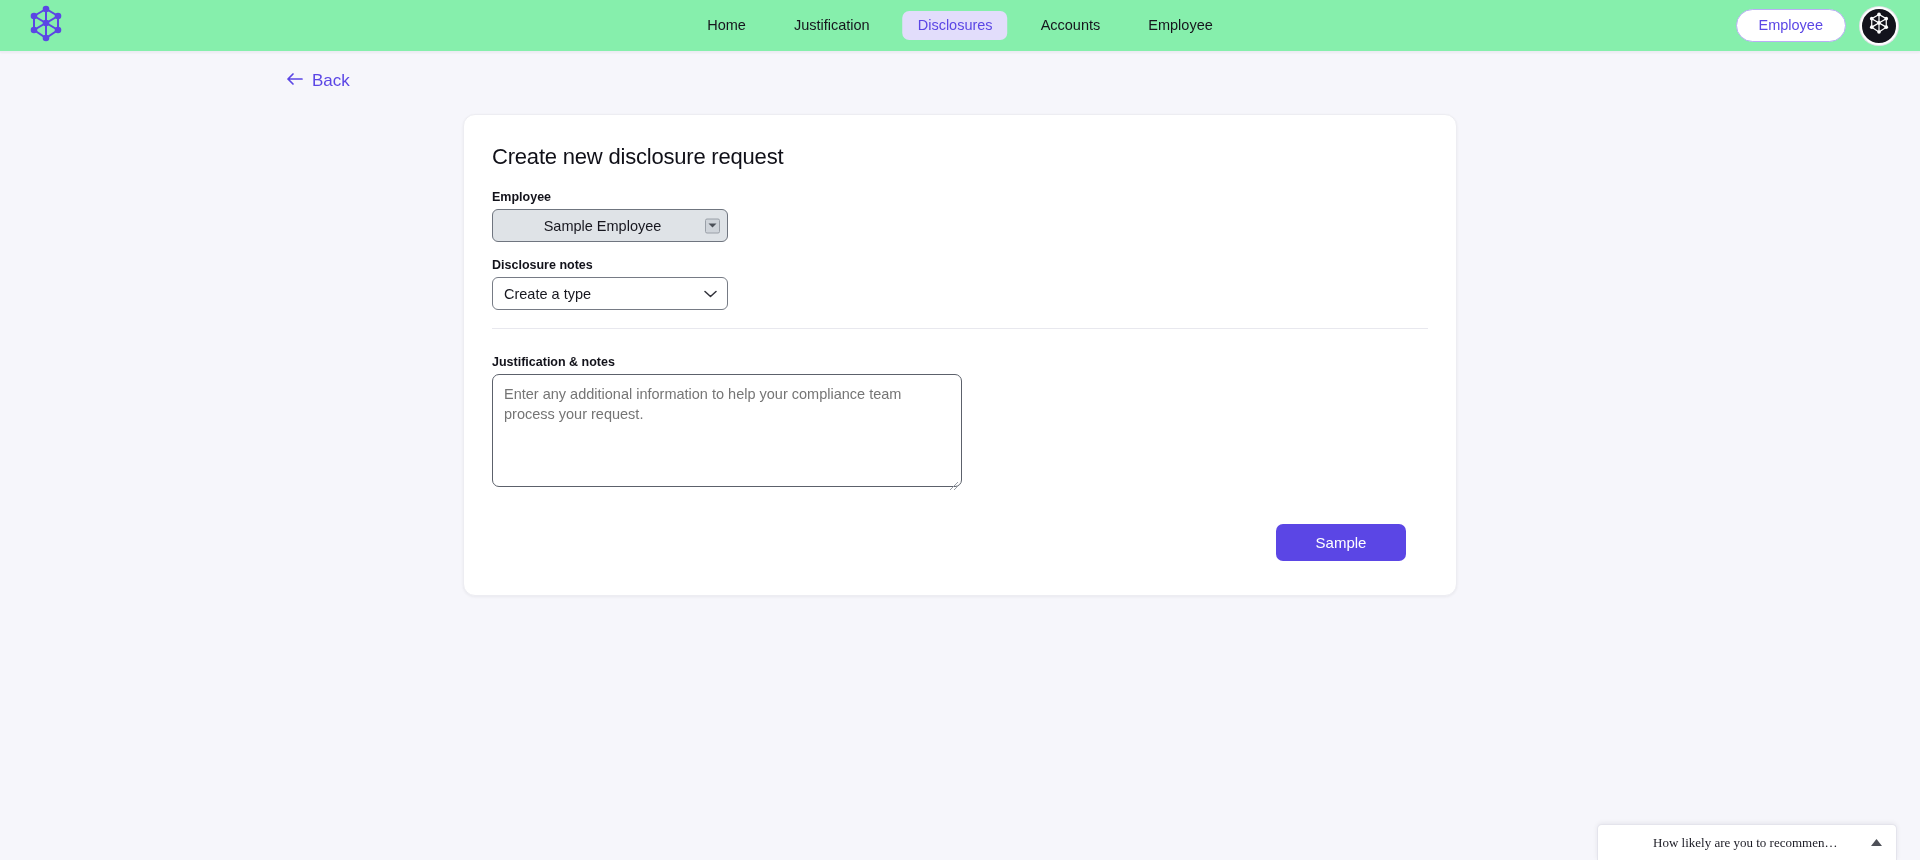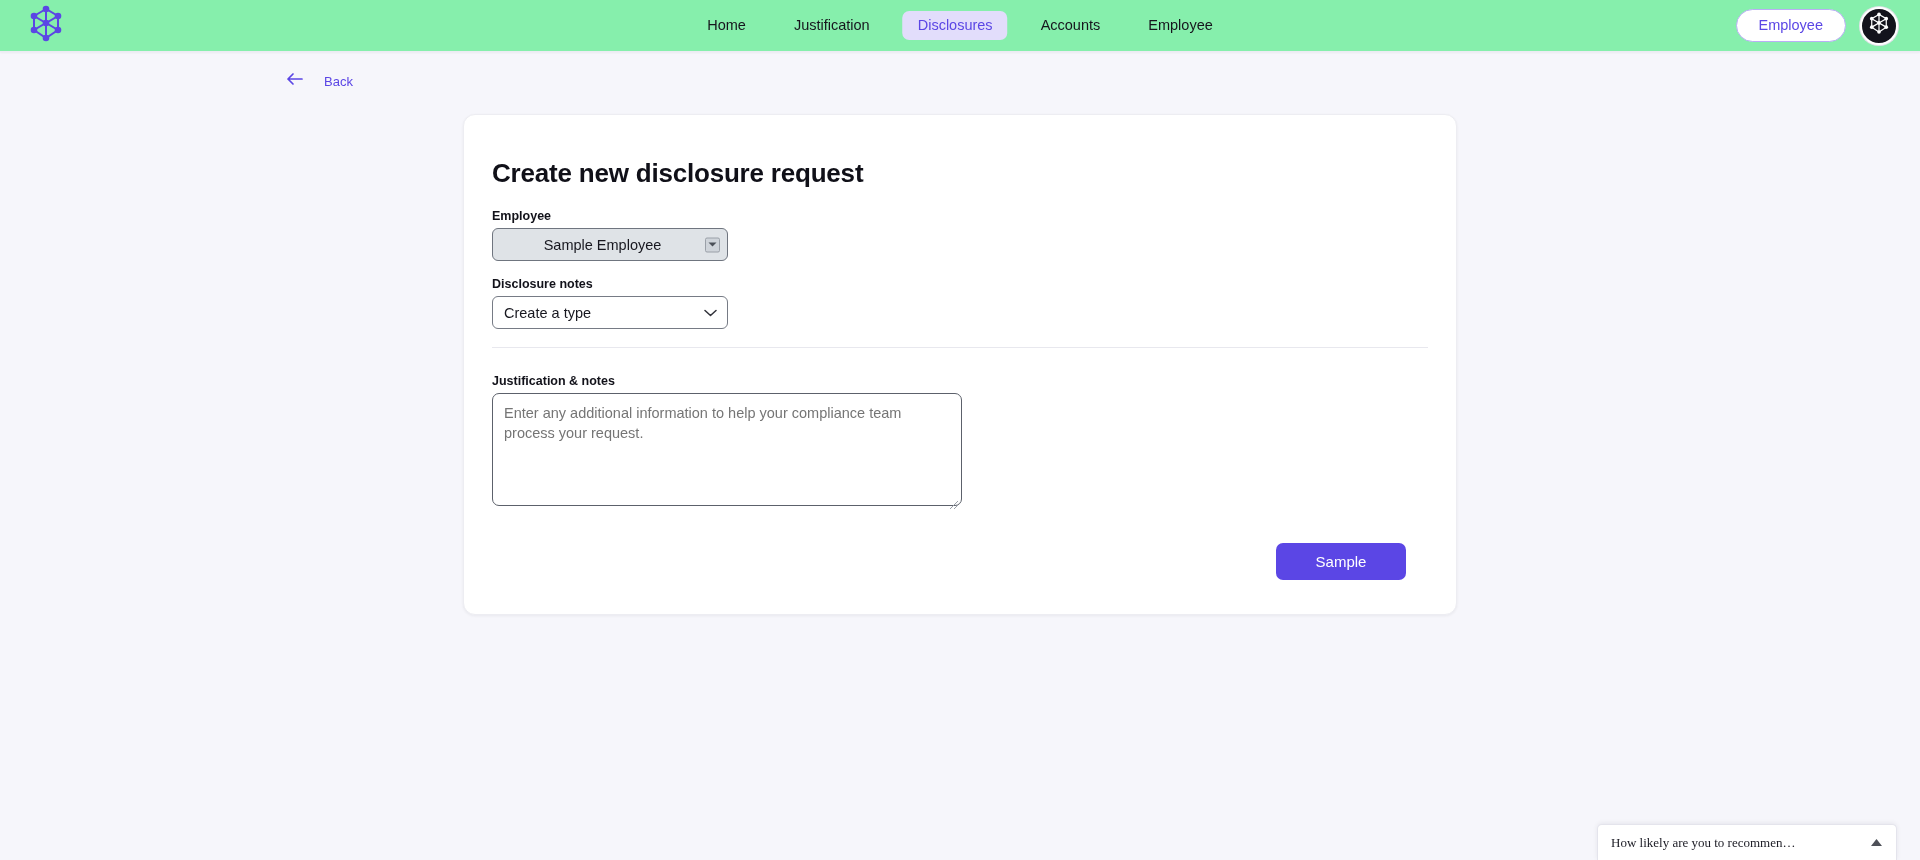--- a/index.html
+++ b/index.html
@@ -85,43 +85,43 @@
     position: relative;
     width: 1920px;
     height: 808px;
     background: #f6f6fb;
   }
   .back-row {
     padding: 20px 0 0 286px;
   }
   .back-link {
     display: inline-flex;
-    align-items: flex-end;
-    gap: 21px;
+    align-items: center;
+    gap: 9px;
     color: #5b46e5;
-    font-size: 13px;
+    font-size: 17px;
     cursor: pointer;
     line-height: 1;
   }
   .back-arrow { display: block; }
 
   .card {
     margin: 24px auto 0 auto;
     width: 994px;
     background: #ffffff;
     border-radius: 12px;
     border: 1px solid #ededf2;
     box-shadow: 0 1px 3px rgba(16,18,40,0.06);
     padding: 29px 28px 34px 28px;
   }
   .card-title {
-    font-size: 26px;
-    font-weight: bold;
+    font-size: 22px;
+    font-weight: normal;
     color: #101018;
-    margin: 14px 0 20px 0;
+    margin: 0 0 20px 0;
     letter-spacing: -0.2px;
   }
   .field-label {
     font-size: 12.5px;
     font-weight: bold;
     color: #12121a;
     margin-bottom: 5px;
   }
   .field-block { margin-bottom: 16px; }
 
@@ -225,20 +225,21 @@
     justify-content: space-between;
     padding: 0 13px;
   }
   .nps-text {
     font-size: 13px;
     color: #1b1b24;
     font-family: "Liberation Serif", serif;
     white-space: nowrap;
     overflow: hidden;
     text-overflow: ellipsis;
+    margin-left: 42px;
   }
   .nps-caret { flex: none; margin-left: 8px; display: flex; }
 </style>
 </head>
 <body>
 
 <div class="topnav">
 
   <div class="logo-wrap">
     <span>

